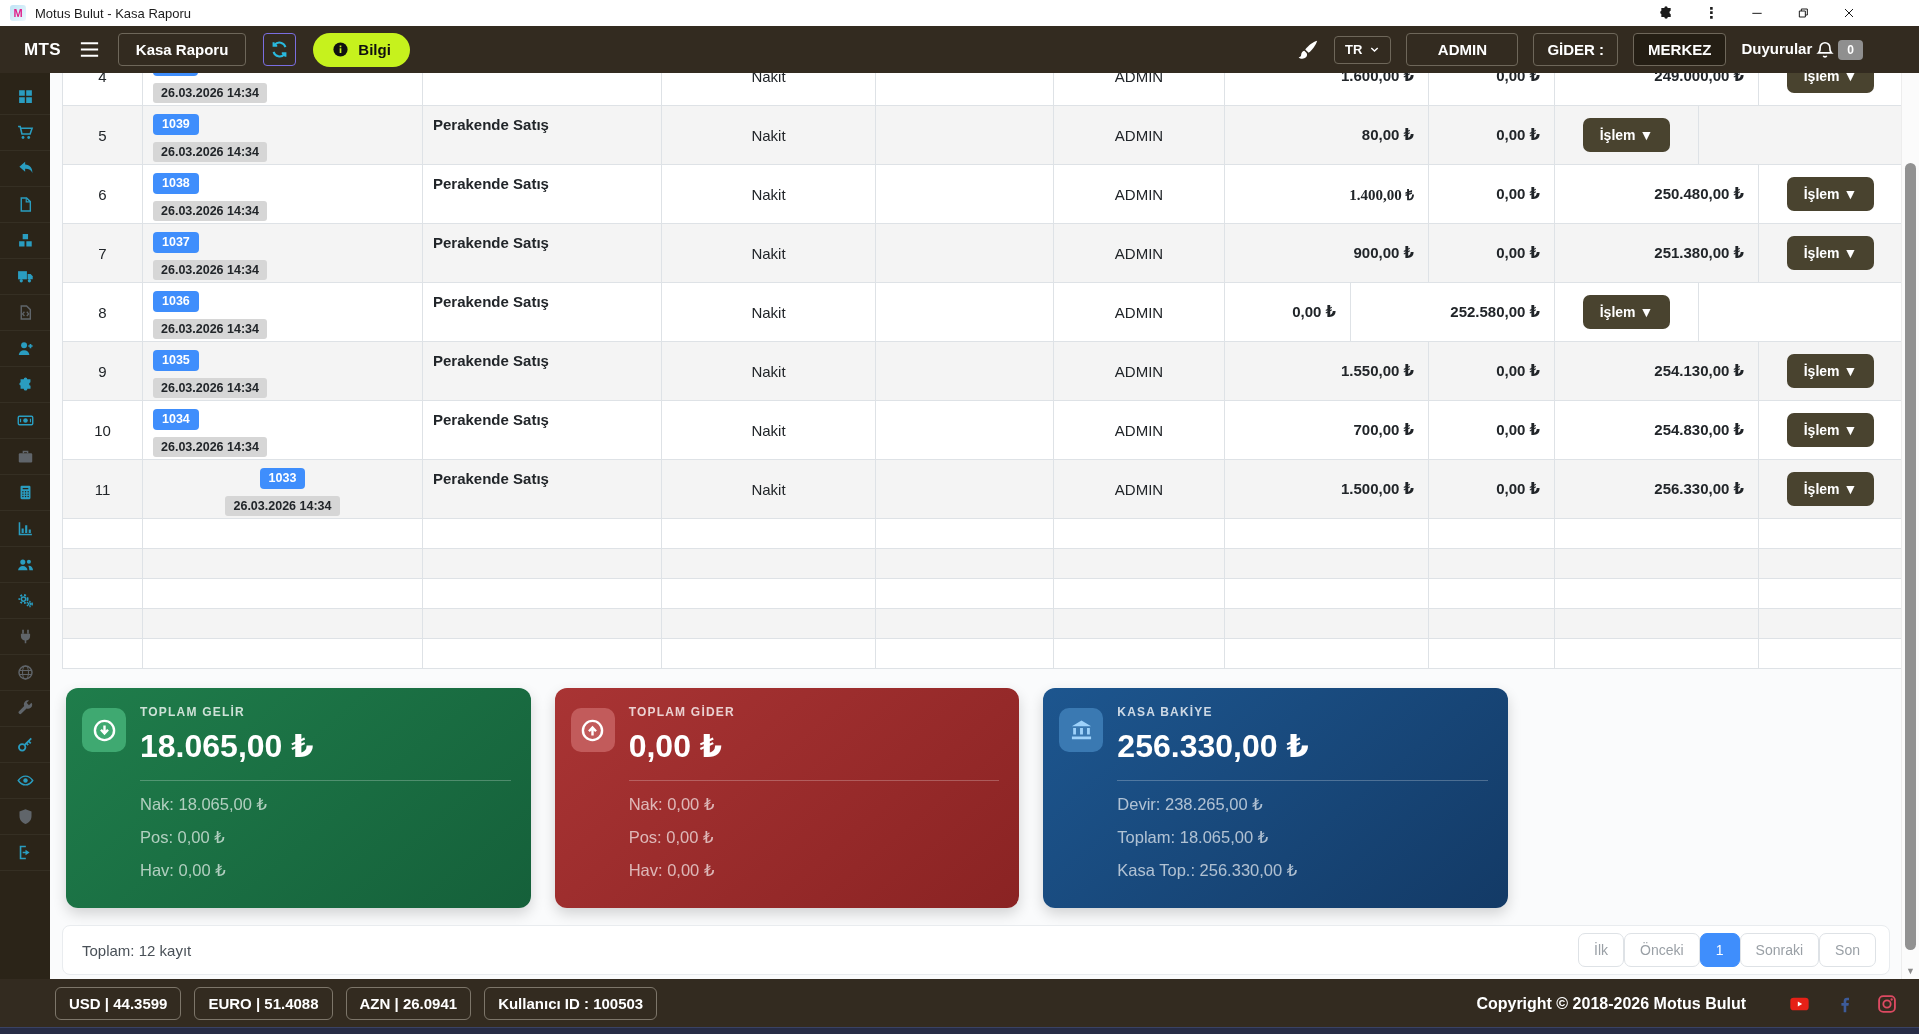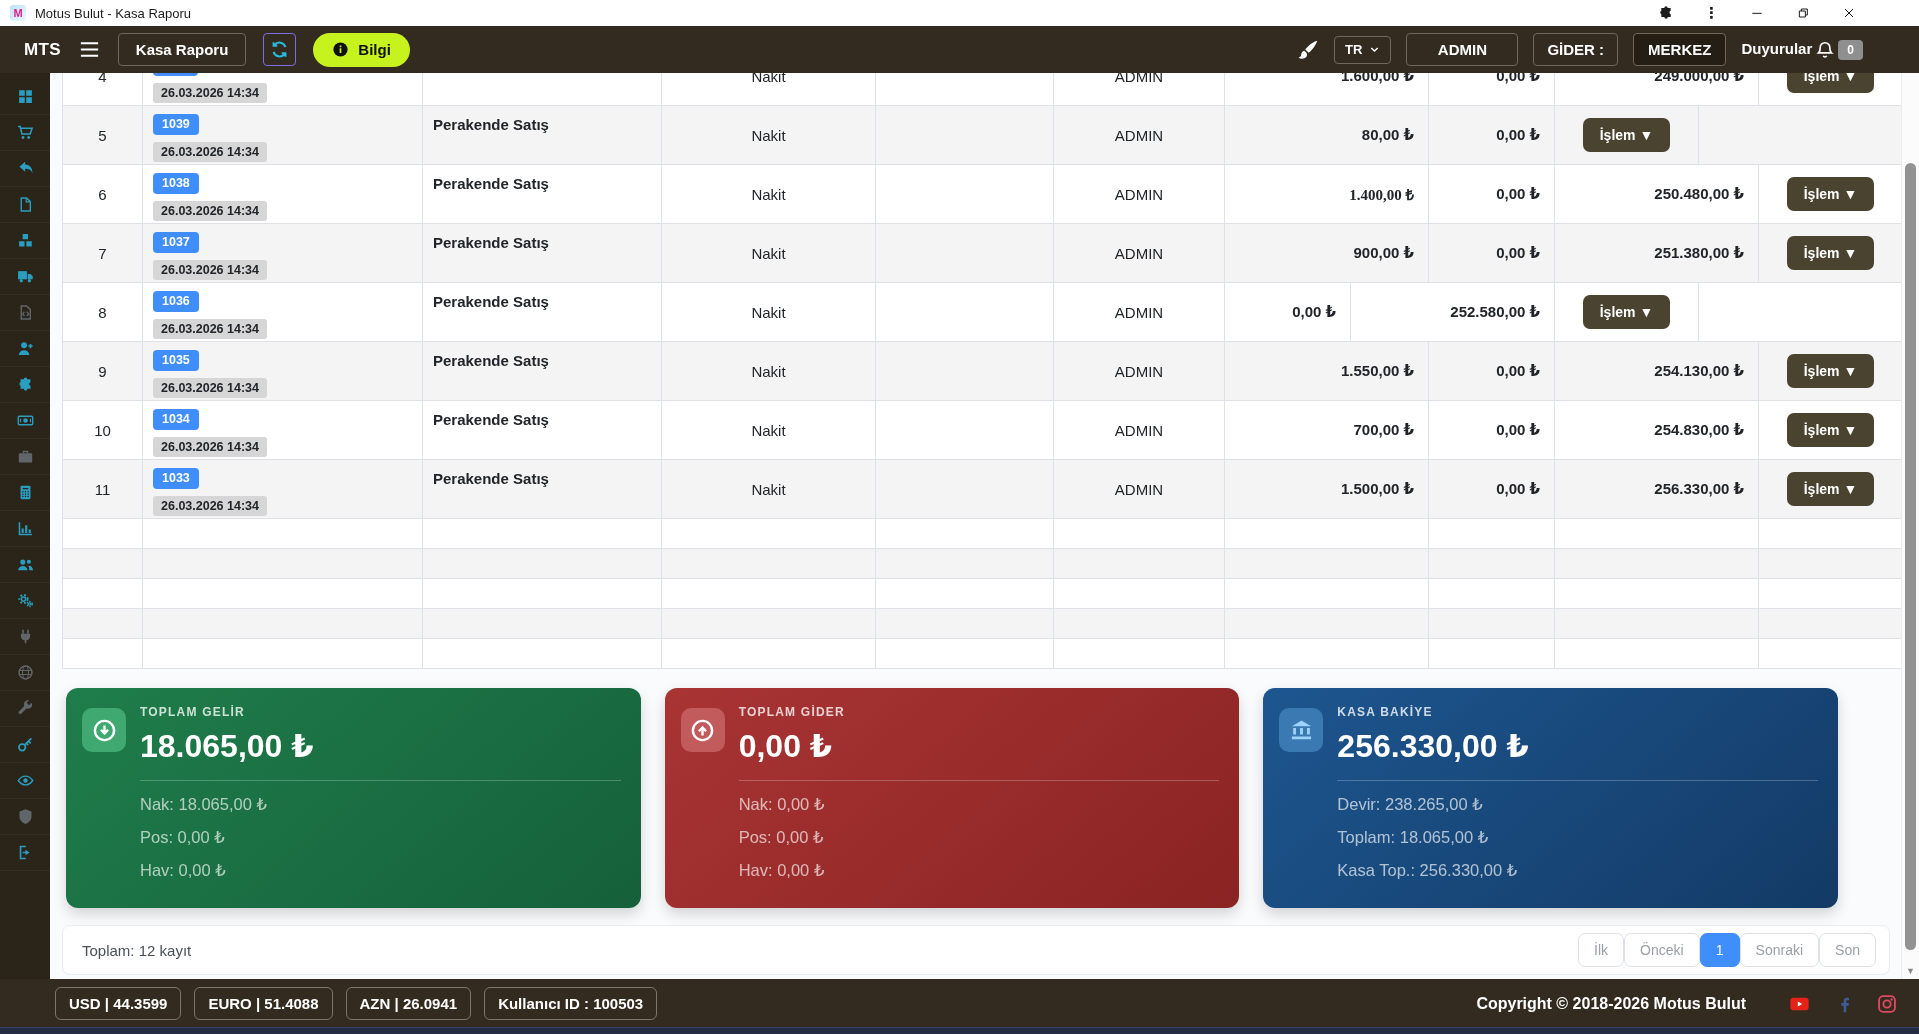--- a/index.html
+++ b/index.html
@@ -66,21 +66,21 @@
   .tcell.r{justify-content:flex-end;font-weight:bold;padding-right:14px}
   .tcell.badges{flex-direction:column;align-items:flex-start;justify-content:flex-start;padding-top:8px;gap:7px}
   .id-badge{background:#3f8efc;color:#fff;font-size:12.5px;font-weight:bold;border-radius:4px;
             padding:3px 9px;min-width:27px;min-height:15px;text-align:center;box-sizing:content-box}
   .date-badge{background:#d6d6d6;color:#212529;font-size:12.5px;font-weight:bold;border-radius:3px;padding:3px 8px}
   .tcell.desc{align-items:flex-start;padding-top:10px;font-weight:600}
   .islem-btn{background:#49432f;color:#fff;font-weight:bold;font-size:14px;border:none;border-radius:7px;
              padding:9px 17px;font-family:inherit}
 
   
-  .cards{position:absolute;left:66px;top:615px;width:1772px;display:flex;gap:24px}
+  .cards{position:absolute;left:66px;top:615px;width:1442px;display:flex;gap:24px}
   .card{flex:1;height:220px;border-radius:12px;position:relative;box-shadow:0 6px 14px rgba(0,0,0,.16);box-sizing:border-box}
   .card.green{background:linear-gradient(140deg,#1f7d4b,#15603a)}
   .card.red{background:linear-gradient(140deg,#a93434,#8a2323)}
   .card.blue{background:linear-gradient(140deg,#1d568f,#133a66)}
   .card-icon{position:absolute;left:16px;top:20px;width:44px;height:44px;border-radius:10px;
              display:flex;align-items:center;justify-content:center;color:#fff}
   .green .card-icon{background:#3fa971}
   .red .card-icon{background:#c25b5b}
   .blue .card-icon{background:#3a79b2;color:#9ed2fa}
   .card-icon svg{width:25px;height:25px}
@@ -566,21 +566,21 @@
           <span>254.830,00 ₺</span>
         </div>
         <div class="tcell c" style="width: 144px; flex: 0 0 144px;">
           <button class="islem-btn"><span>İşlem ▼</span></button>
         </div>
       </div>
       <div class="trow alt">
         <div class="tcell c" style="width: 80px; flex: 0 0 80px;">
           <span>11</span>
         </div>
-        <div class="tcell badges" style="width: 280px; flex: 0 0 280px;">
+        <div class="tcell badges" style="width: 280px; flex: 0 0 280px; align-items: center;">
           <span class="id-badge">1033</span>
           <span class="date-badge">26.03.2026 14:34</span>
         </div>
         <div class="tcell desc" style="width: 239px; flex: 0 0 239px;">
           <span>Perakende Satış</span>
         </div>
         <div class="tcell c" style="width: 214px; flex: 0 0 214px;">
           <span>Nakit</span>
         </div>
         <div class="tcell" style="width: 178px; flex: 0 0 178px;">

